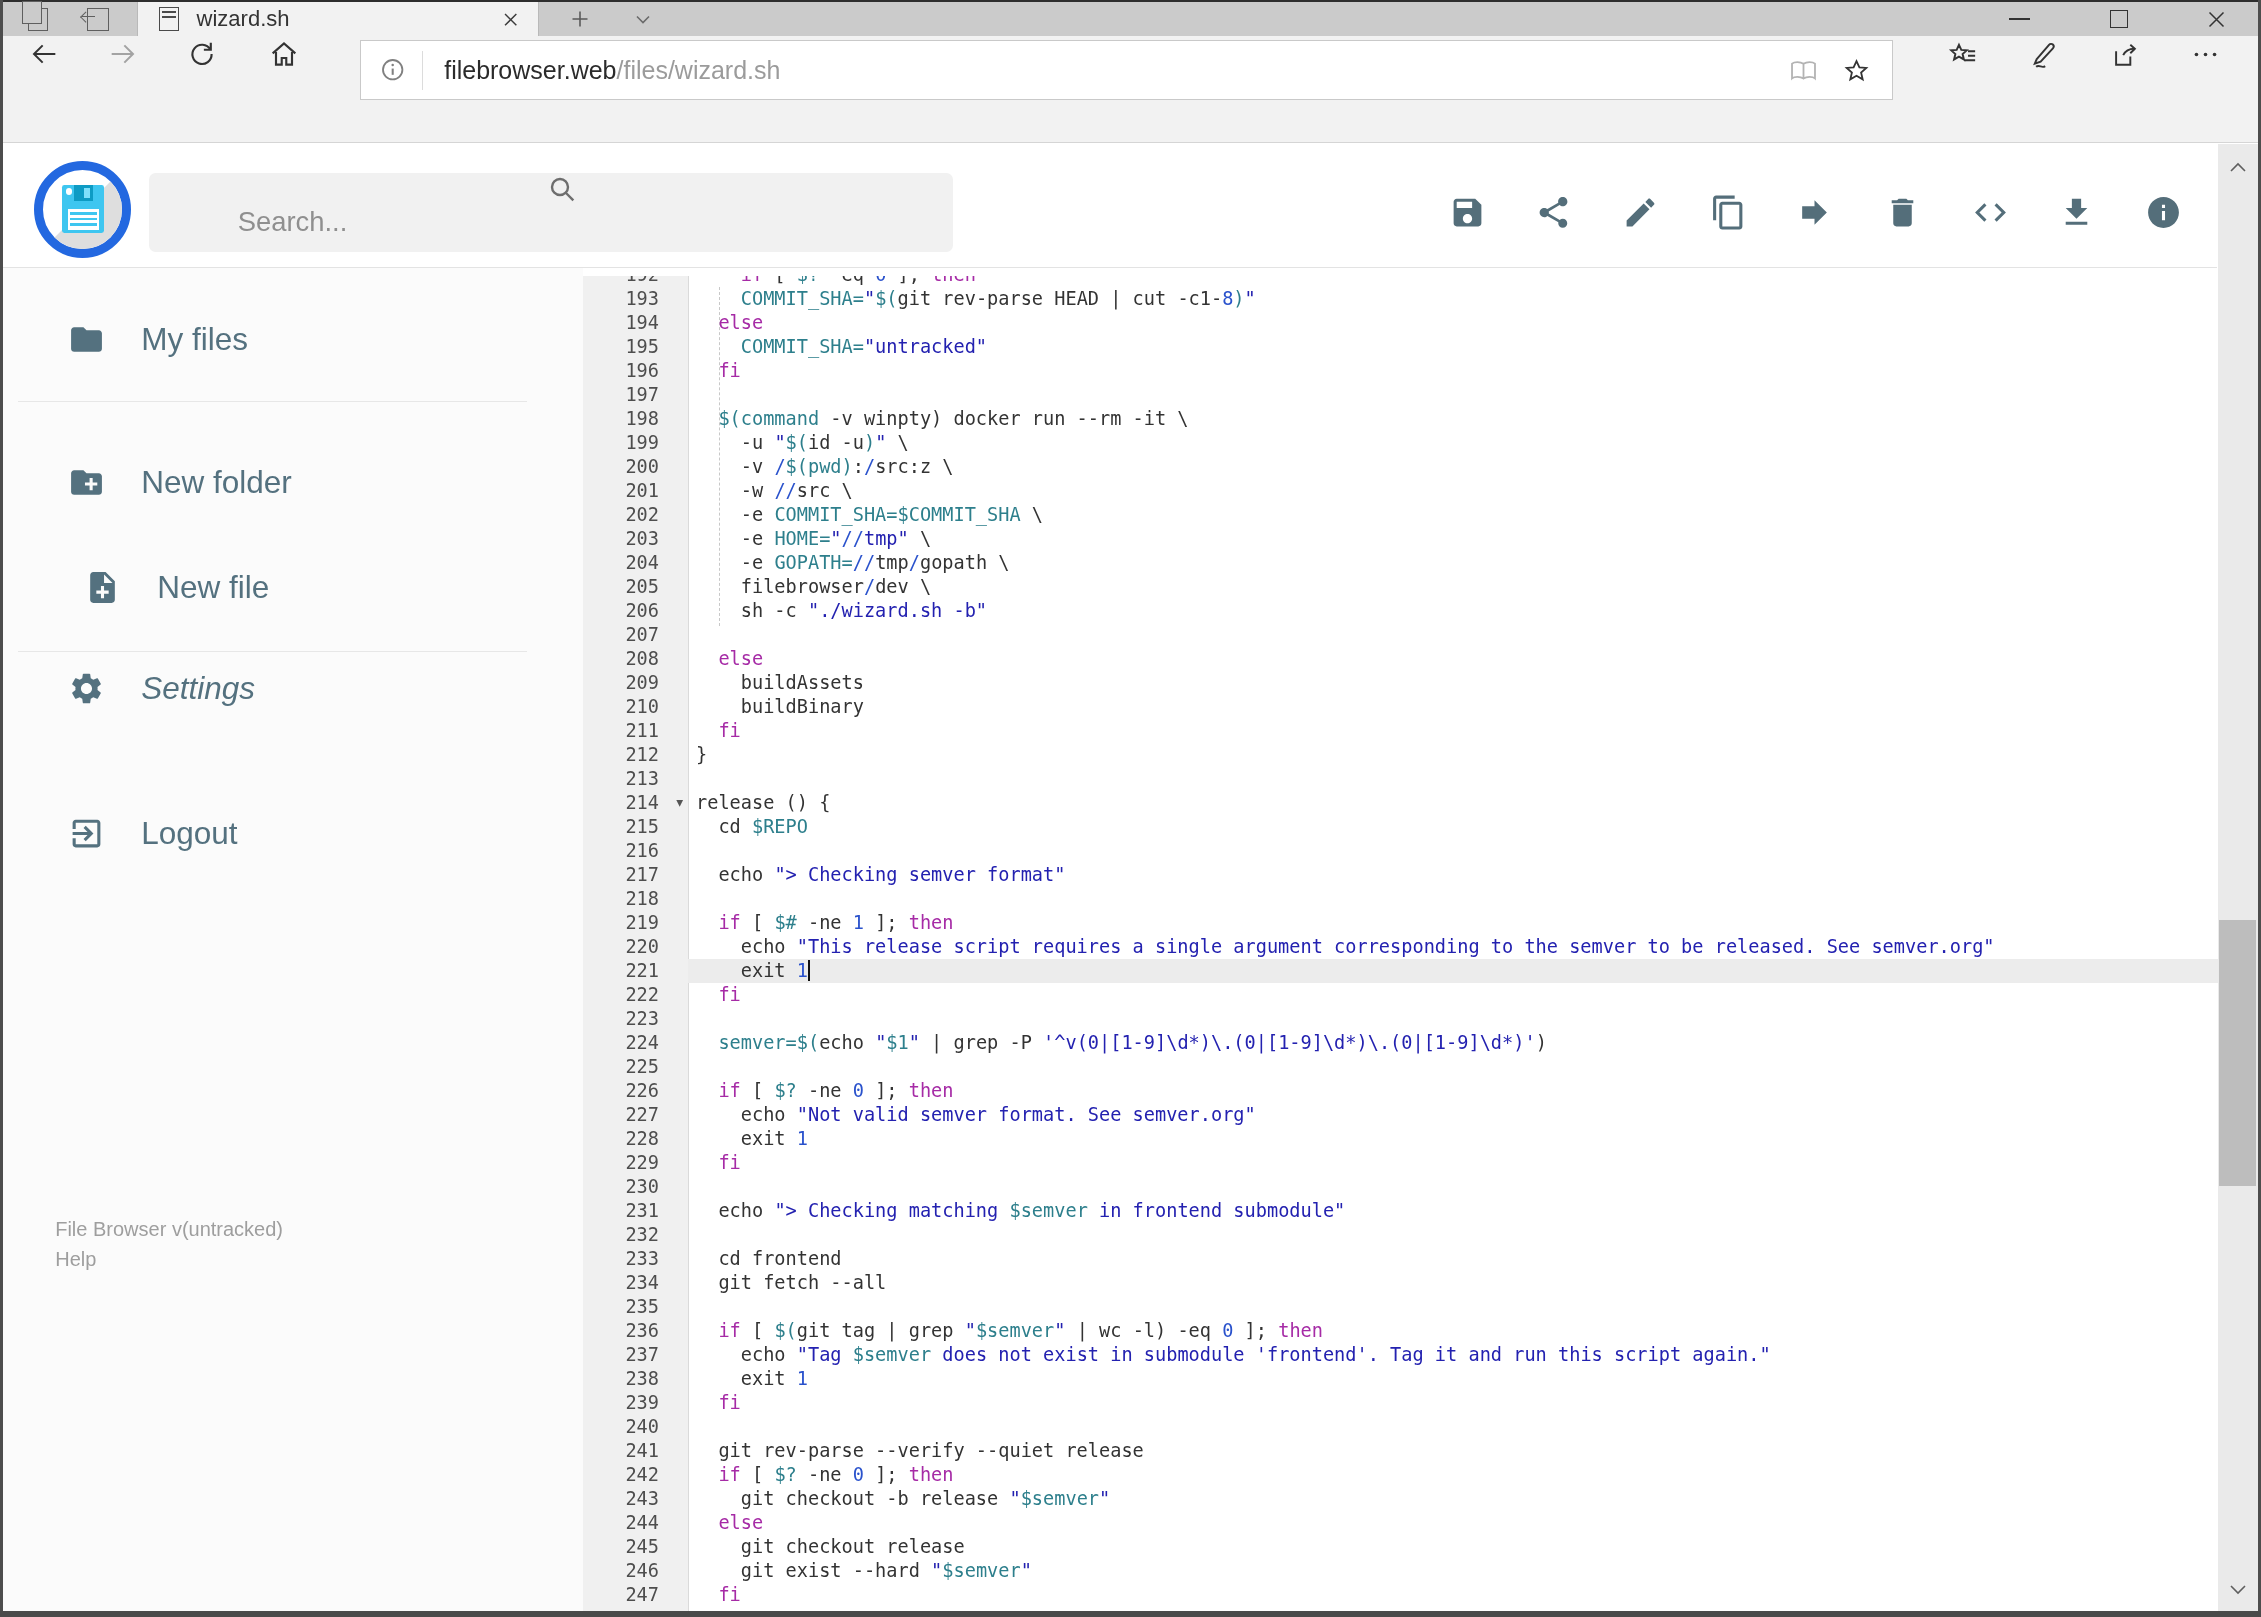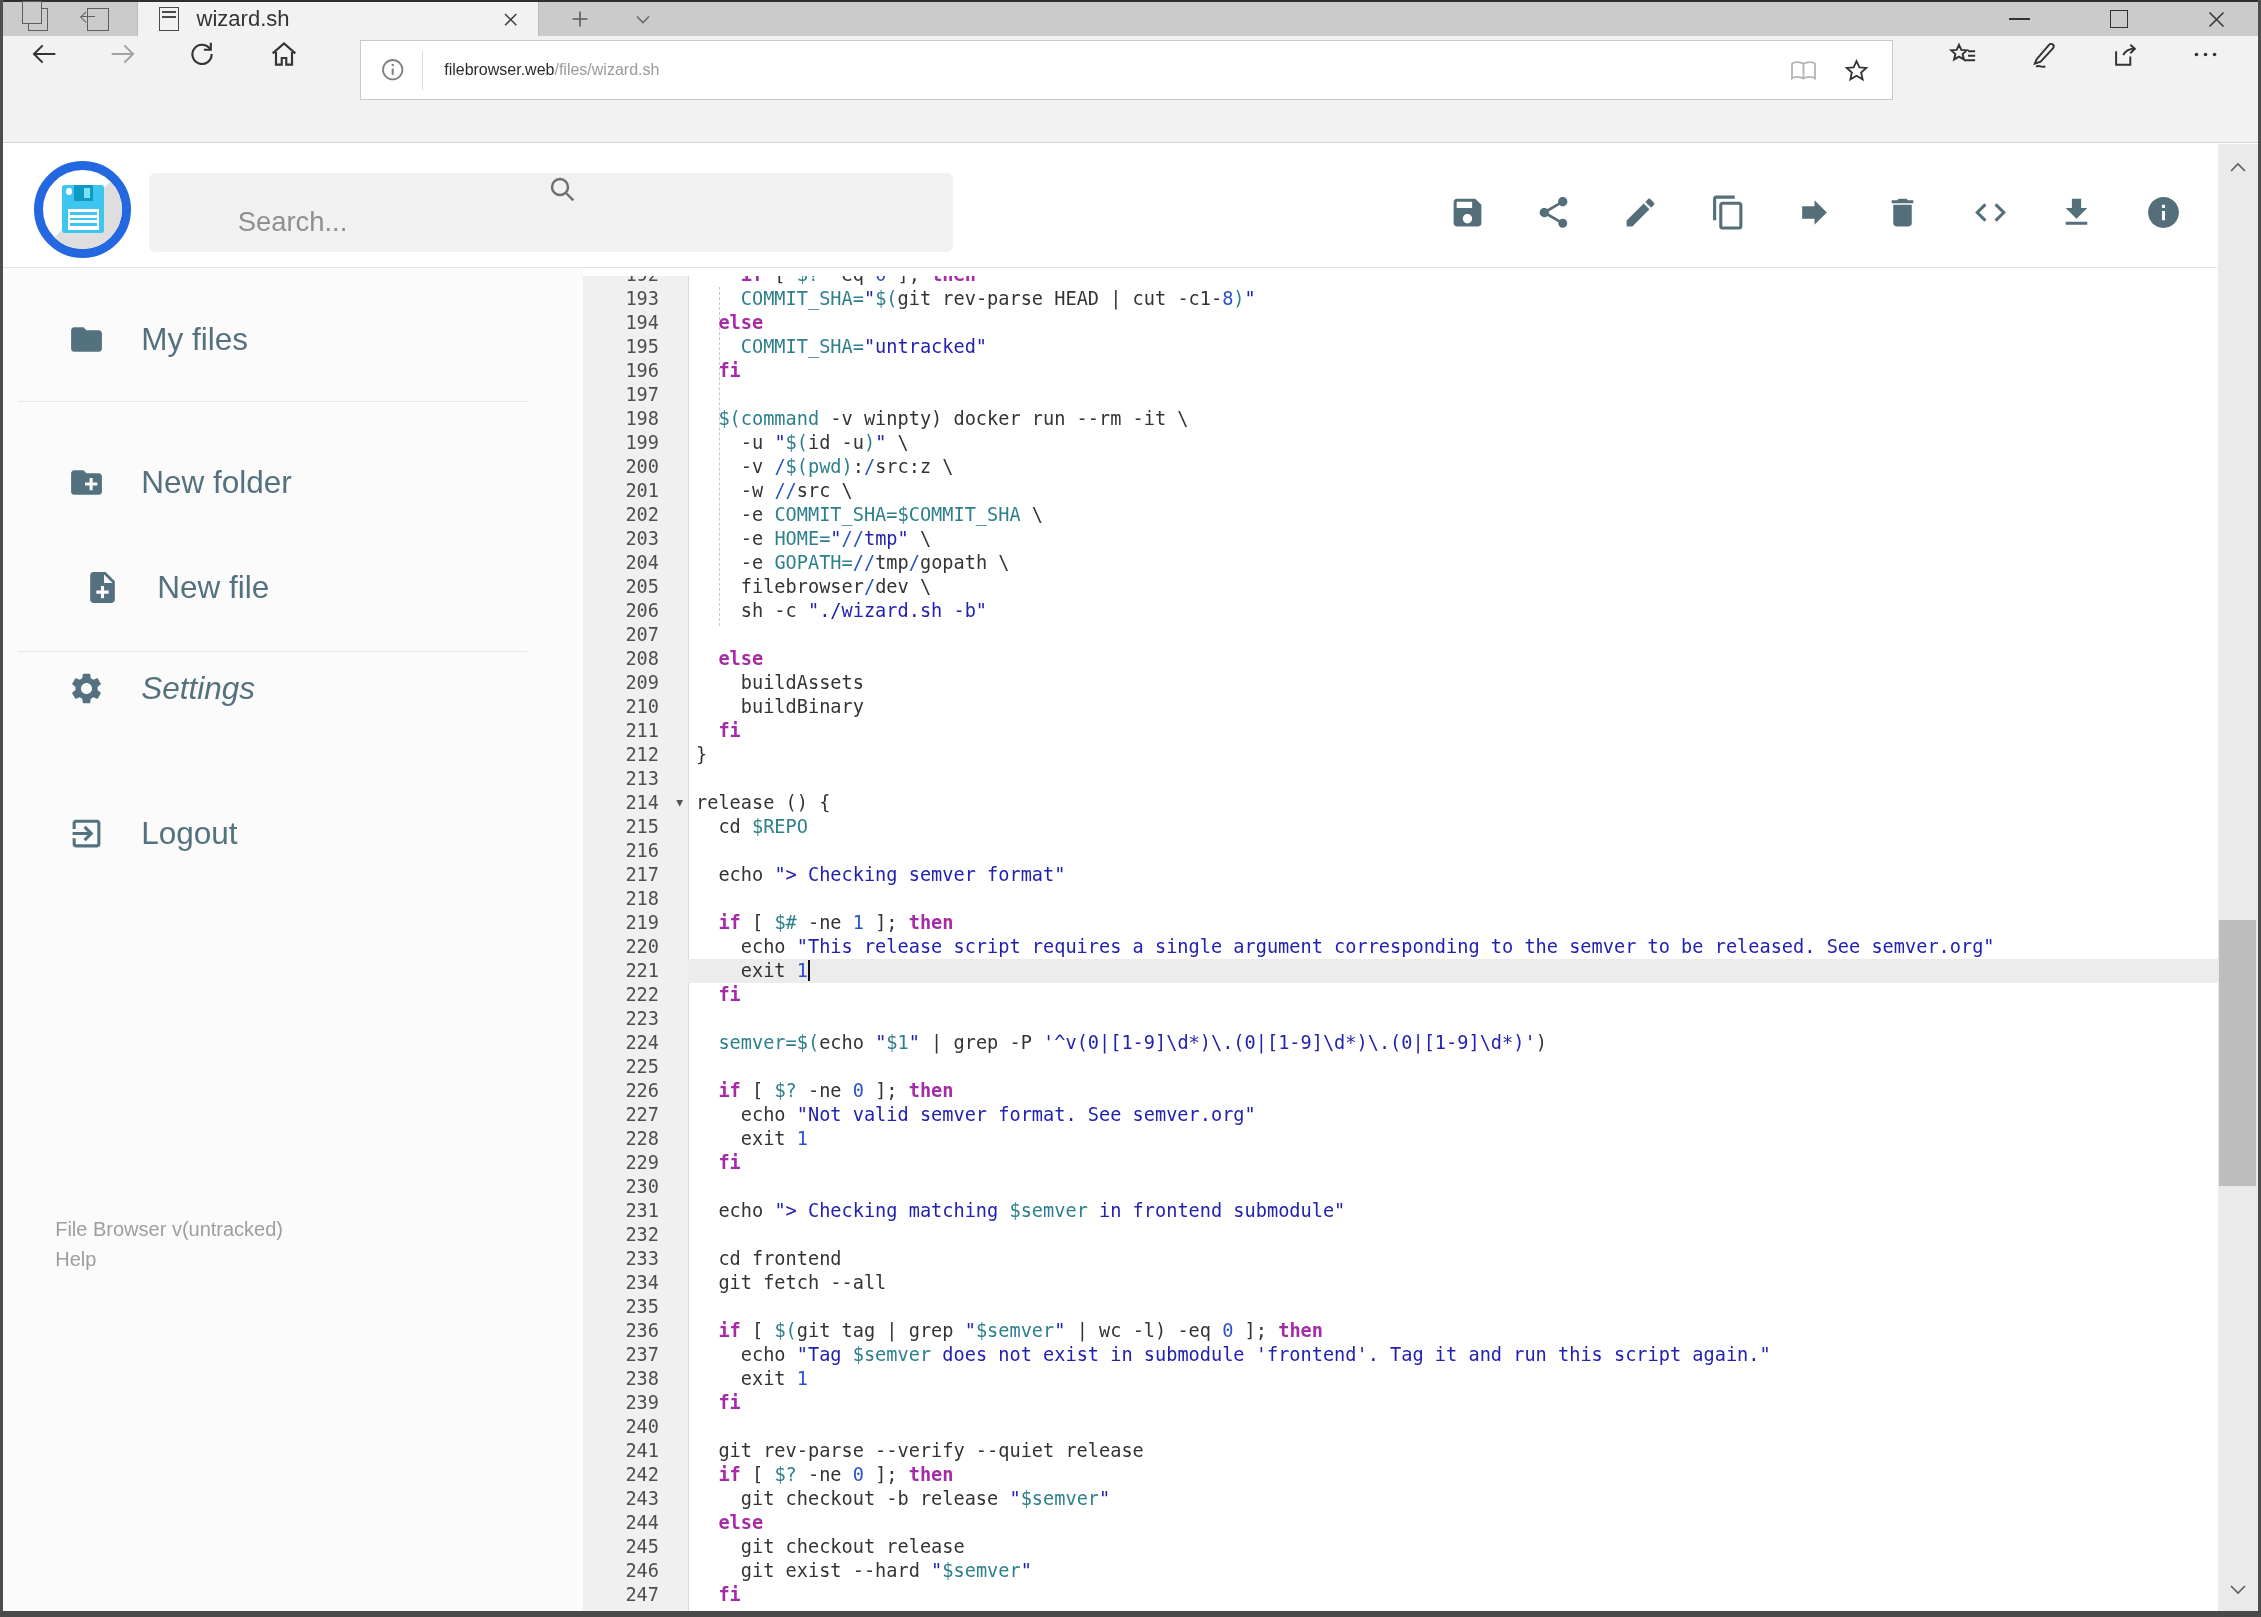--- a/index.html
+++ b/index.html
@@ -28,21 +28,21 @@
   .tab-close{position:absolute;right:14.5px;top:4.8px;width:26px;height:26px;display:flex;align-items:center;justify-content:center;}
   .newtab-btn{position:absolute;left:557px;top:3.2px;width:39px;height:29px;display:flex;align-items:center;justify-content:center;}
   .tablist-btn{position:absolute;left:620px;top:3.2px;width:39px;height:29px;display:flex;align-items:center;justify-content:center;}
   .winctl{position:absolute;top:0;width:65px;height:35px;display:flex;align-items:center;justify-content:center;}
   
   .toolbar{left:3.2px;top:36px;width:2255px;height:107px;background:#f2f2f2;border-bottom:0.8px solid #d5d5d5;box-sizing:border-box;}
   .nav-btn{position:absolute;top:36px;width:36px;height:36px;display:flex;align-items:center;justify-content:center;}
   .urlbar{position:absolute;left:360px;top:40px;width:1533px;height:60px;background:#fff;border:0.8px solid #c9c9c9;box-sizing:border-box;display:flex;align-items:center;}
   .url-info{margin-left:18px;display:flex;align-items:center;}
   .url-sep{width:0.8px;height:39px;background:#dcdcdc;margin-left:16px;}
-  .url-text{margin-left:21px;font-size:16px;white-space:nowrap;}
+  .url-text{margin-left:21px;font-size:25px;white-space:nowrap;}
   .url-host{color:#2b2b2b;}
   .url-path{color:#9b9b9b;}
   .url-right{margin-left:auto;display:flex;align-items:center;gap:24px;margin-right:21px;}
   .chrome-btn{position:absolute;top:36px;width:39px;height:36px;display:flex;align-items:center;justify-content:center;}
   
   .appheader{left:3.2px;top:144px;width:2214px;height:124px;background:#fff;border-bottom:0.8px solid #e3e3e3;box-sizing:border-box;}
   .logo{position:absolute;left:34px;top:161px;width:97px;height:97px;border-radius:50%;border:9px solid #2368e0;box-sizing:border-box;background:#fff;overflow:hidden;}
   .logo-shadow{position:absolute;left:24px;top:29px;width:89px;height:89px;background:#dedede;transform:rotate(45deg);}
   .floppy{position:absolute;left:19.4px;top:15.3px;width:42px;height:48px;background:#3ec6f0;border-radius:2.4px;}
   .floppy-shutter{position:absolute;left:11.3px;top:0;width:19.4px;height:16px;background:#0d9bc4;}
@@ -69,21 +69,21 @@
   .indent-guide{position:absolute;left:136px;top:11.3px;height:339px;border-left:0.8px dashed #c8c8c8;}
   .cm-lines{position:absolute;left:0;top:0;width:100%;}
   .cm-row{display:flex;height:24px;}
   .cm-gut{width:105px;flex:none;text-align:right;padding-right:29px;box-sizing:border-box;color:#4e4e4e;position:relative;}
   .cm-gut .fold{position:absolute;right:4.8px;top:-1.6px;font-size:13.7px;color:#555;font-family:"DejaVu Sans",sans-serif;}
   .cm-code{flex:1;padding-left:8px;white-space:pre;}
   .cm-row.active .cm-code{background:#ececec;}
   .partial{height:11.3px;overflow:hidden;}
   .partial .cm-row{margin-top:-13px;}
   .tok-d{color:#333333;}
-  .tok-k{color:#a62ba6;font-weight:bold;}
+  .tok-k{color:#a62ba6;}
   .tok-v{color:#2d7f8c;}
   .tok-s{color:#2321b0;}
   .tok-n{color:#2a52cc;}
   .cursor{display:inline-block;width:1.6px;height:21px;background:#111;vertical-align:-4px;}
   
   .scroll-track{left:2218px;top:144px;width:40px;height:1468px;background:#eaeaea;}
   .scroll-thumb{left:2219px;top:920px;width:37px;height:266px;background:#bdbdbd;}
   .scroll-arrow{position:absolute;left:2218px;width:40px;height:40px;display:flex;align-items:center;justify-content:center;}
   svg{display:block;}
 </style>

